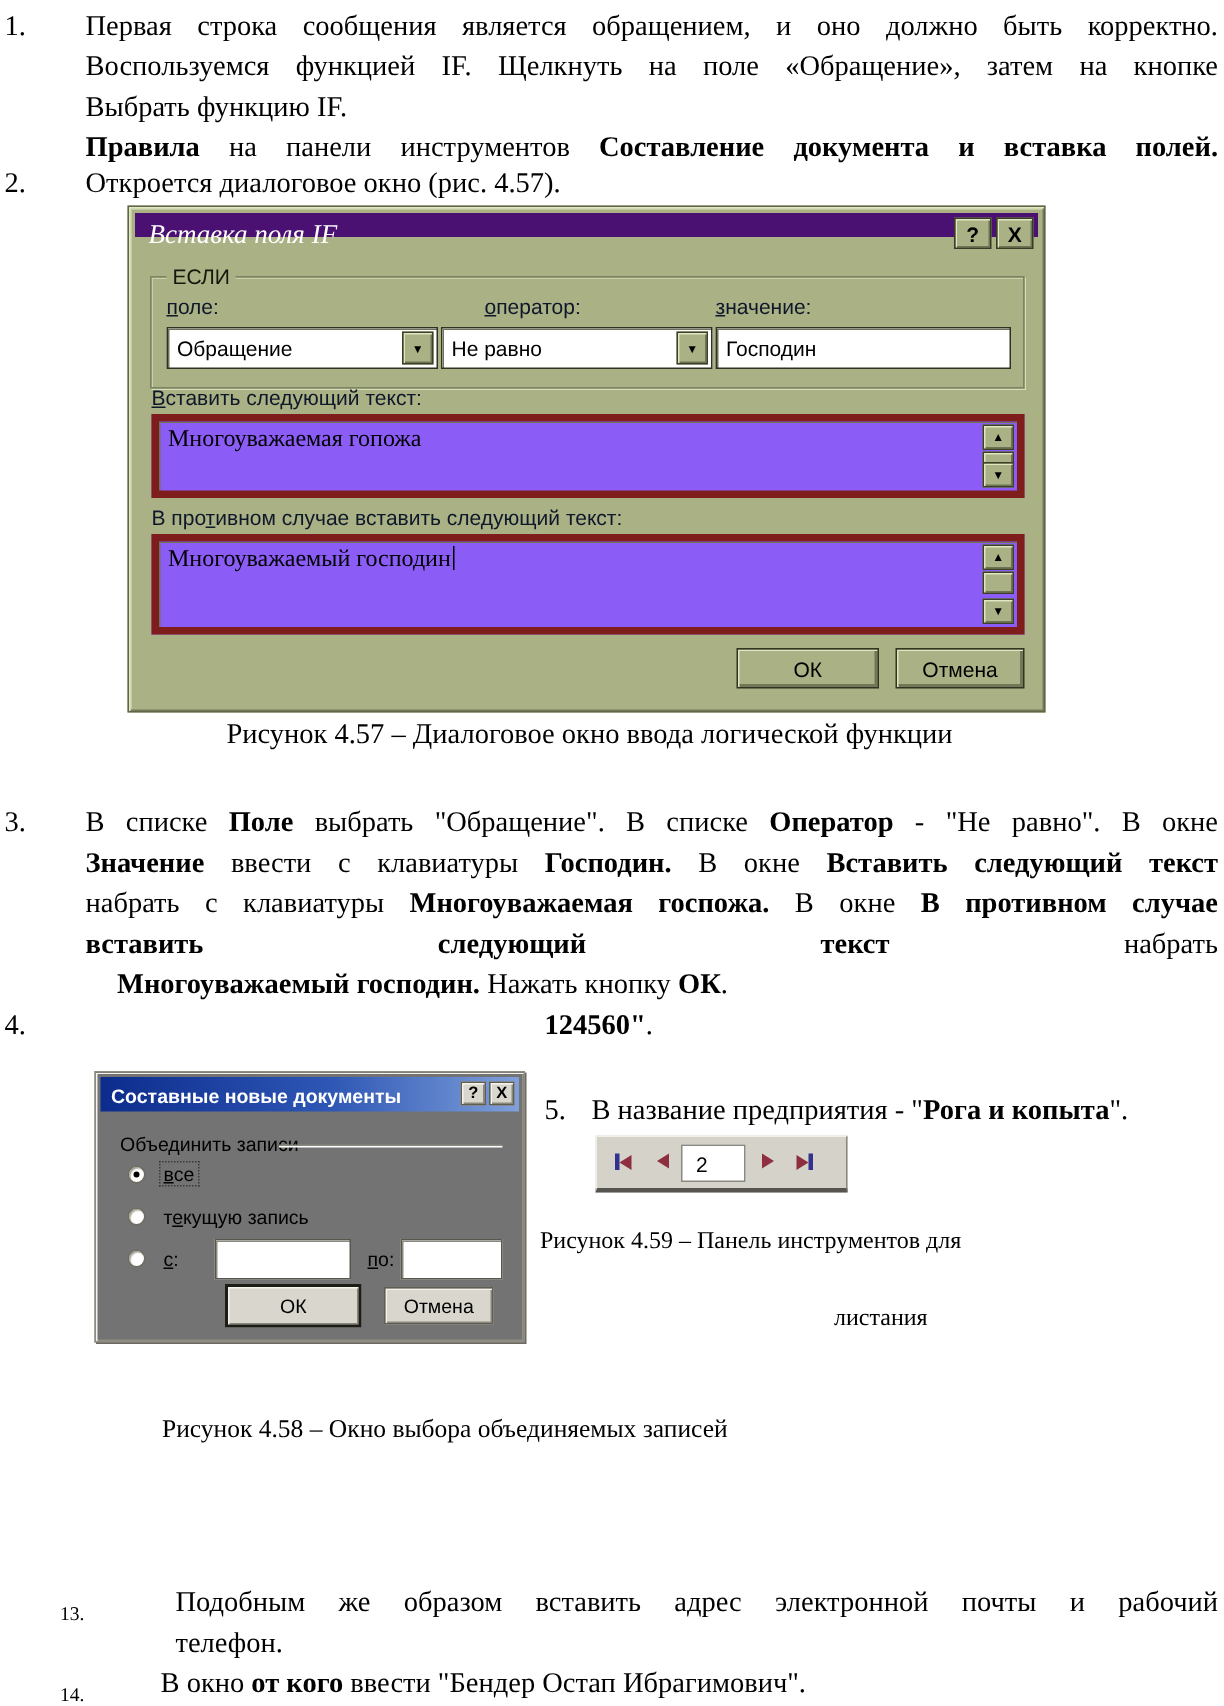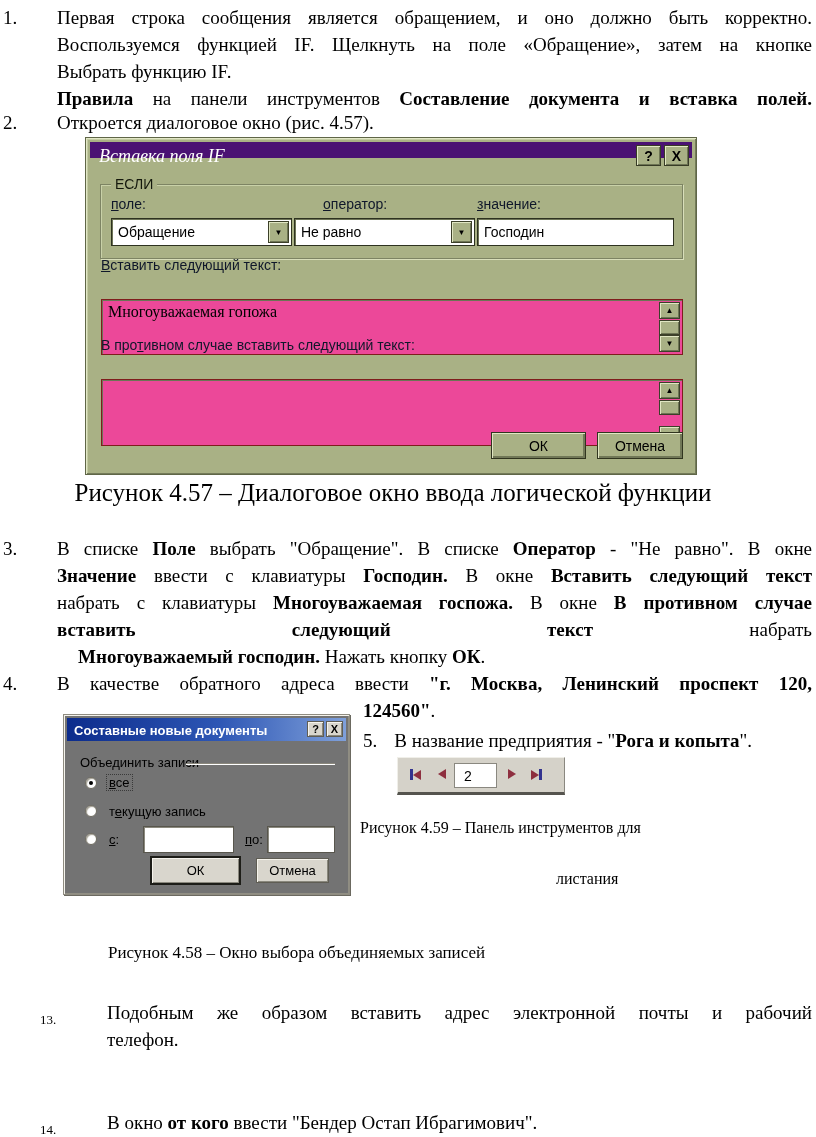--- a/index.html
+++ b/index.html
@@ -34,22 +34,22 @@
   .ifgroup{position:absolute;left:14px;top:46px;width:581px;height:73px;border:1px solid #7d8463;
            box-shadow:1px 1px 0 #d8deba, inset 1px 1px 0 #c9d1a8;}
   .ifglabel{position:absolute;left:10px;top:-9px;background:#a9b185;padding:0 4px;
             font:14px "Liberation Sans",sans-serif;color:#14180c;}
   .combo{position:absolute;height:28px;background:#fff;border:1px solid #2e3220;box-sizing:border-box;
          box-shadow:inset 1px 1px 0 #6d7456;}
   .combo .val{position:absolute;left:6px;top:5px;font:14px "Liberation Sans",sans-serif;color:#000;white-space:nowrap;}
   .drop{position:absolute;right:2px;top:2px;bottom:2px;width:21px;background:#a9b185;
         border:1px solid #3c4029;box-sizing:border-box;box-shadow:inset 1px 1px 0 #e0e6c2, inset -1px -1px 0 #6d7454;
         display:flex;align-items:center;justify-content:center;font-size:8px;color:#000;}
-  .ta{position:absolute;left:15px;width:582px;background:#ec4899;border:1px solid #7f1d1d;box-sizing:border-box;
-      box-shadow:inset 1px 1px 0 #6d7456;margin-top:23px;}
+  .ta{position:absolute;left:15px;width:582px;background:#8b5cf6;border:5px solid #7f1d1d;box-sizing:border-box;
+      box-shadow:inset 1px 1px 0 #6d7456;}
   .ta .txt{position:absolute;left:6px;top:3px;right:28px;font:16px "Liberation Serif",serif;color:#000;}
   .cursor{display:inline-block;width:1px;height:16px;background:#000;vertical-align:-3px;margin-left:1px;}
   .sb{position:absolute;top:2px;right:2px;bottom:2px;width:21px;}
   .sbtn{position:absolute;left:0;width:21px;height:17px;background:#a9b185;border:1px solid #3c4029;box-sizing:border-box;
         box-shadow:inset 1px 1px 0 #e0e6c2, inset -1px -1px 0 #6d7454;
         display:flex;align-items:center;justify-content:center;font-size:8px;color:#000;}
   .sthumb{position:absolute;left:0;top:18px;width:21px;height:15px;background:#a9b185;border:1px solid #3c4029;
           box-sizing:border-box;box-shadow:inset 1px 1px 0 #e0e6c2, inset -1px -1px 0 #6d7454;}
   .ifbtn{position:absolute;top:294px;height:27px;background:#a9b185;border:1px solid #31351f;box-sizing:border-box;
          box-shadow:inset 1px 1px 0 #e0e6c2, inset -2px -2px 0 #717857;
@@ -149,52 +149,52 @@
       <span class="txt">Многоуважаемая гопожа</span>
       <div class="sb">
         <div class="sbtn" style="top:0;">▲</div>
         <div class="sthumb"></div>
         <div class="sbtn" style="bottom:0;">▼</div>
       </div>
     </div>
 
     <span class="iflab" style="left:15px;top:199px;"><span>В про</span><span class="u">т</span><span>ивном случае вставить следующий текст:</span></span>
     <div class="ta" style="top:218px;height:67px;">
+      <span class="txt"><span>Многоуважаемый господин</span><span class="cursor"></span></span>
       <div class="sb">
         <div class="sbtn" style="top:0;">▲</div>
         <div class="sthumb"></div>
         <div class="sbtn" style="bottom:0;">▼</div>
       </div>
     </div>
 
     <div class="ifbtn" style="left:405px;width:95px;">
         <span>ОК</span>
       </div>
     <div class="ifbtn" style="left:511px;width:86px;">
         <span>Отмена</span>
       </div>
   </div>
 
-  <div class="caption" style="left:0;top:479px;width:728px;text-align:center;padding-left:58px;box-sizing:border-box;font-size:25px;">Рисунок 4.57 – Диалоговое окно ввода логической функции</div>
+  <div class="caption" style="left:0;top:479px;width:728px;text-align:center;padding-left:58px;box-sizing:border-box;font-size:19px;">Рисунок 4.57 – Диалоговое окно ввода логической функции</div>
 
   <div class="ditem" style="top:535px;">
     <span class="lnum">3.</span>
     <div class="tcol">
         <div class="line"><span>В списке </span><span class="b">Поле</span><span> выбрать "Обращение". В списке </span><span class="b">Оператор</span><span> - "Не равно". В окне</span></div>
         <div class="line"><span class="b">Значение</span><span> ввести с клавиатуры </span><span class="b">Господин.</span><span> В окне </span><span class="b">Вставить следующий текст</span></div>
         <div class="line"><span>набрать с клавиатуры </span><span class="b">Многоуважаемая госпожа.</span><span> В окне </span><span class="b">В противном случае</span></div>
         <div class="line"><span class="b">вставить следующий текст</span><span> набрать</span></div>
         <div class="line last ind21"><span class="b">Многоуважаемый господин.</span><span> Нажать кнопку </span><span class="b">ОК</span><span>.</span></div>
       </div>
   </div>
 
   <div class="ditem" style="top:670px;">
     <span class="lnum">4.</span>
     <div class="tcol">
-        <div class="line"><span>В качестве обратного адреса ввести </span><span class="b">"г. Москва, Ленинский проспект 120,</span></div>
         <div class="line last ml306"><span class="b">124560"</span><span>.</span></div>
       </div>
   </div>
 
   <div class="ditem" style="top:727px;left:363px;right:auto;white-space:nowrap;">
     <span style="margin-right:17px;">5.</span><span><span>В название предприятия - "</span><span class="b">Рога и копыта</span><span>".</span></span>
   </div>
 
   <div class="mdlg">
     <div class="mtitle">
@@ -249,21 +249,21 @@
     <div class="navbtn" style="left:133px;">
       <span class="tri-r"></span>
         <span class="vbar"></span>
     </div>
   </div>
 
   <div class="caption" style="left:360px;top:819px;font-size:16px;">Рисунок  4.59 – Панель инструментов для</div>
   <div class="caption" style="left:556px;top:870px;font-size:16px;">листания</div>
   <div class="caption" style="left:108px;top:943px;font-size:17px;">Рисунок 4.58 – Окно выбора  объединяемых записей</div>
 
-  <div class="ditem" style="top:999px;">
+  <div class="ditem" style="top:1055px;padding-left:10px;">
     <span class="snum">13.</span>
     <div class="tcol13">
         <div class="line"><span>Подобным же образом вставить адрес электронной почты и рабочий</span></div>
         <div class="line last"><span>телефон.</span></div>
       </div>
   </div>
 
   <div class="ditem" style="top:1109px;">
     <span class="snum">14.</span>
     <div class="tcol13"><span>В окно </span><span class="b">от кого</span><span> ввести "Бендер Остап Ибрагимович".</span></div>

